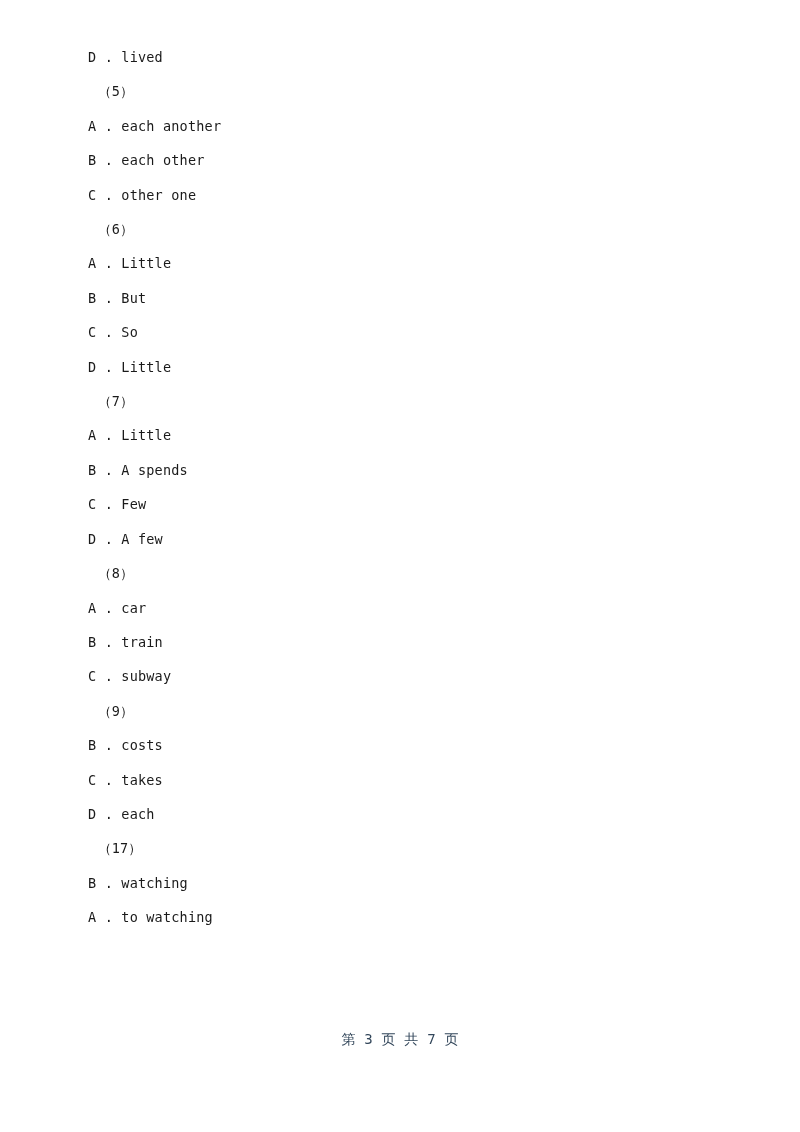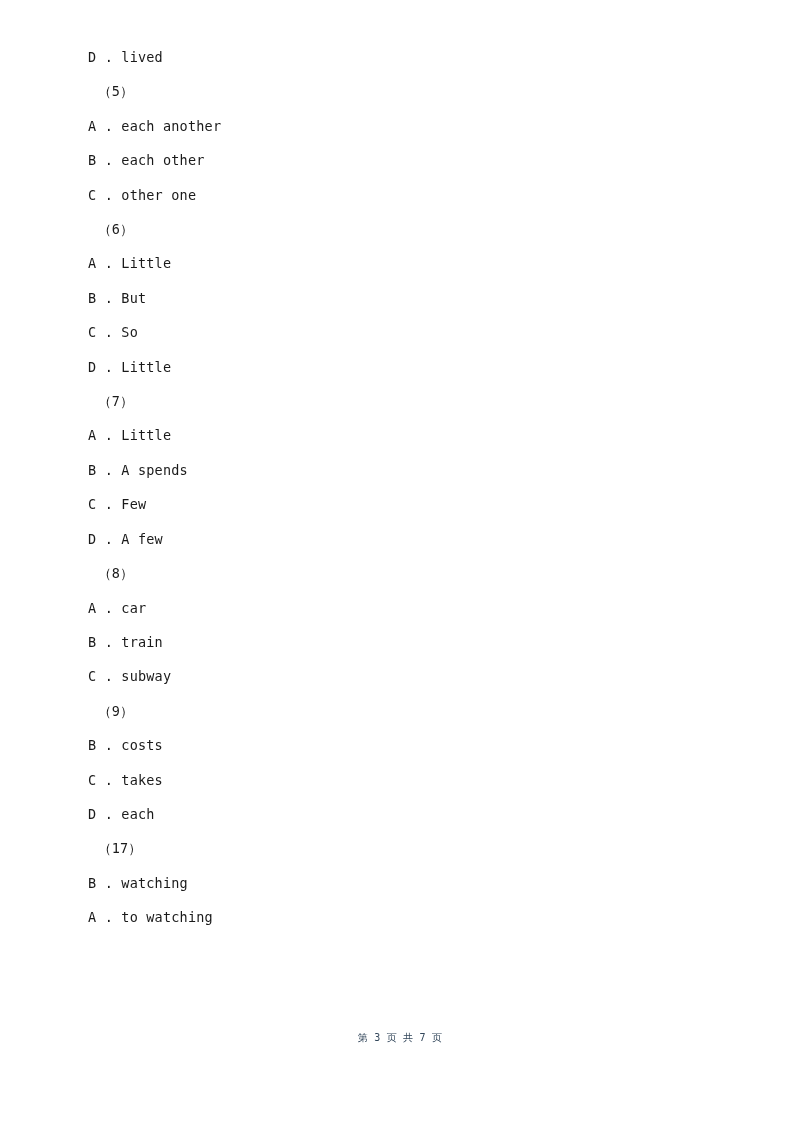--- a/index.html
+++ b/index.html
@@ -40,21 +40,21 @@
   .line.group {
     padding-left: 10px;
   }
   .footer {
     position: absolute;
     left: 0;
     top: 1031px;
     width: 800px;
     text-align: center;
     font-family: "DejaVu Sans Mono", monospace;
-    font-size: 10px;
+    font-size: 14px;
     color: #33475b;
     letter-spacing: 0.2px;
   }
 </style>
 </head>
 <body>
 
 <div class="page">
   <div class="content">
       <div class="line">D . lived</div>

